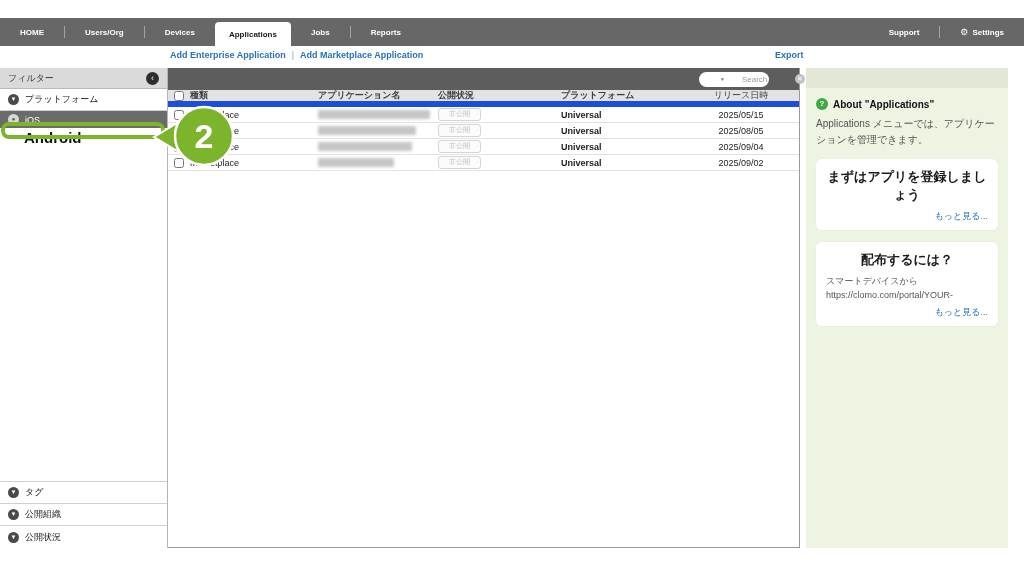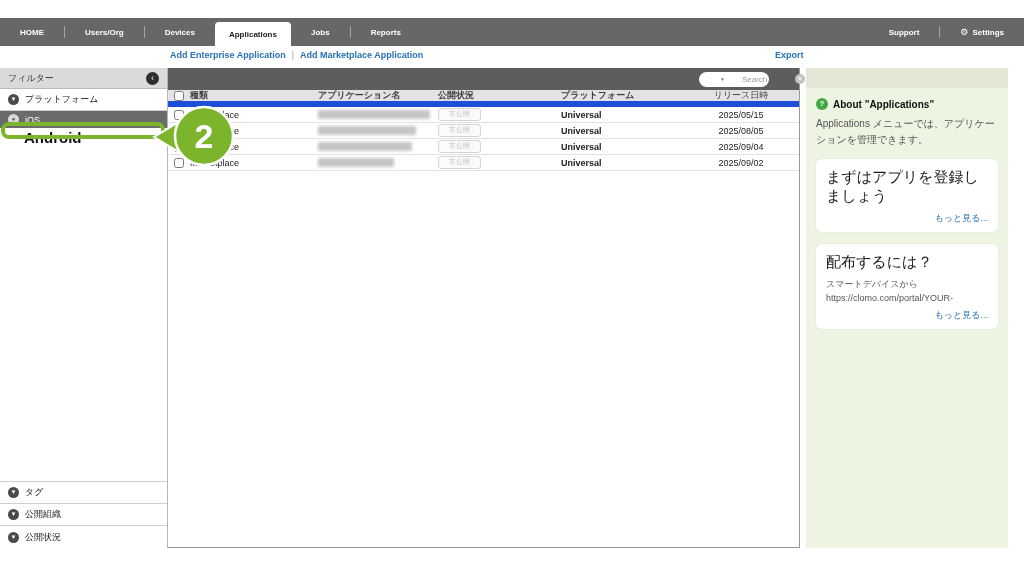--- a/index.html
+++ b/index.html
@@ -65,21 +65,21 @@
   .badge { display:inline-block; font-size:7px; color:#bdbdbd; background:#fbfbfb; border:1px solid #d4d4d4; border-radius:3px; padding:1px 10px; line-height:1.2; }
 
   
   .help { position:absolute; left:806px; top:0; width:202px; height:480px; background:#edf4e1; }
   .help-strip { height:20px; background:#e2e8d5; }
   .help-inner { padding:10px 10px 0 10px; }
   .help-title { display:flex; align-items:center; gap:5px; font-size:10px; font-weight:bold; color:#111; }
   .q-circle { width:12px; height:12px; min-width:12px; border-radius:50%; background:#3faa44; color:#fff; font-size:8px; font-weight:bold; line-height:12px; text-align:center; }
   .help-text { margin-top:6px; font-size:10px; color:#555; line-height:1.55; }
   .help-card { margin-top:12px; background:#fff; border-radius:6px; padding:9px 10px 7px 10px; box-shadow:0 0 2px rgba(0,0,0,.06); }
-  .card-title { font-size:15px; font-weight:normal; color:#1a1a1a; margin-bottom:6px; }
+  .card-title { font-size:13px; font-weight:bold; color:#1a1a1a; margin-bottom:6px;text-align:center; }
   .card-body { font-size:9px; color:#555; line-height:1.5; }
   .card-more { margin-top:4px; text-align:right; font-size:9px; font-weight:normal; color:#2672b8; cursor:pointer; }
 </style>
 </head>
 <body>
 
 <div class="screen">
 
   <nav class="topnav">
     <div class="nav-item">HOME</div>

